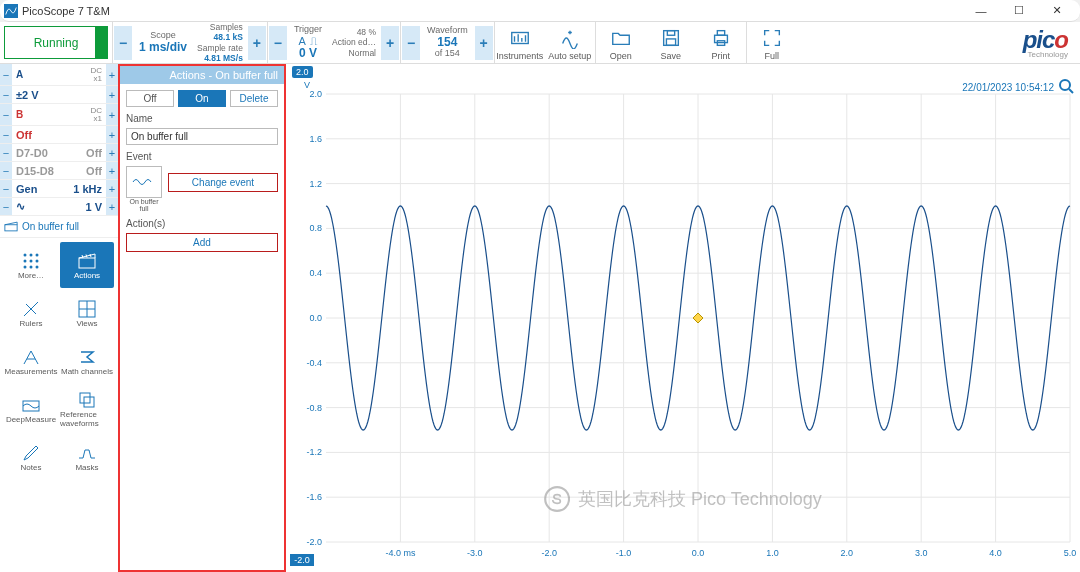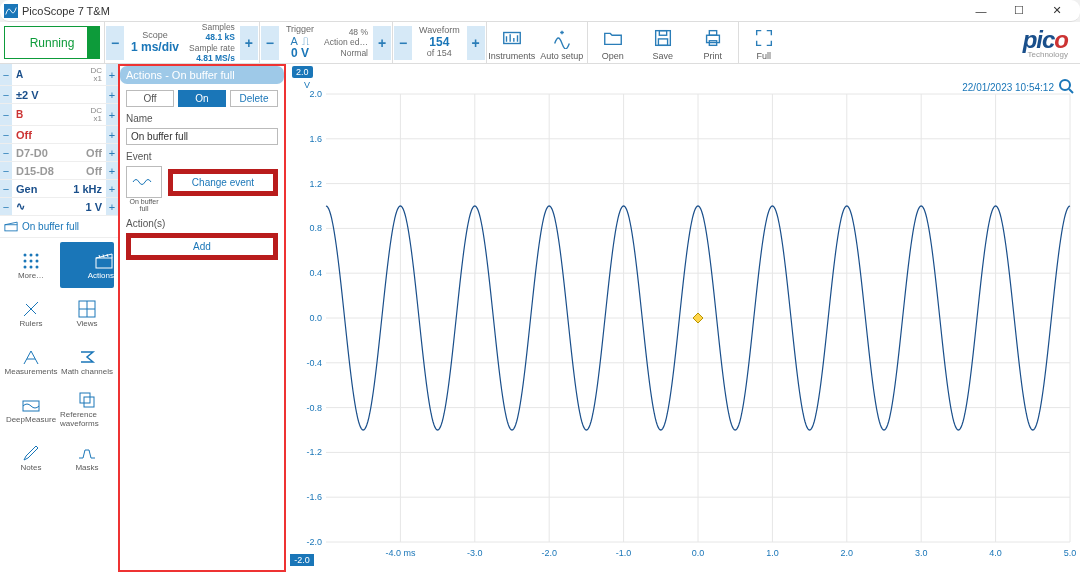--- a/index.html
+++ b/index.html
@@ -5,21 +5,21 @@
   * { box-sizing: border-box; margin: 0; padding: 0; font-family: "Segoe UI", Arial, sans-serif; }
   body { background: #f0f0f0; width: 1080px; height: 572px; overflow: hidden; font-size: 11px; }
 
   .titlebar { height: 22px; background: #fff; display: flex; align-items: center; padding: 0 4px; border-bottom: 1px solid #ddd; border-radius: 9px; }
   .titlebar .ico { width: 14px; height: 14px; margin-right: 4px; }
   .titlebar .title { font-size: 11px; color: #333; }
   .titlebar .spacer { flex: 1; }
   .titlebar .winbtn { width: 38px; height: 22px; display: flex; align-items: center; justify-content: center; color: #333; font-size: 11px; }
 
   .toolbar { height: 42px; background: #fff; display: flex; align-items: stretch; border-bottom: 1px solid #ddd; }
-  .run-btn { width: 96px; margin: 4px; border: 1px solid #0d9b3a; background: #fff; display: flex; align-items: center; justify-content: center; color: #0d9b3a; font-weight: 500; font-size: 12px; position: relative; }
+  .run-btn { width: 104px; margin: 4px; border: 1px solid #0d9b3a; background: #fff; display: flex; align-items: center; justify-content: center; color: #0d9b3a; font-weight: 500; font-size: 12px; position: relative; }
   .run-btn::after { content:""; position:absolute; right:0; top:0; bottom:0; width:12px; background:#0d9b3a; }
   .vsep { width: 1px; background: #ddd; }
   .tool-group { display: flex; align-items: center; }
   .pm-btn { width: 18px; height: 34px; display: flex; align-items: center; justify-content: center; background: #d6e9f7; color: #2a7db8; font-size: 14px; font-weight: bold; margin: 4px 1px; }
   .tool-mid { display: flex; flex-direction: column; align-items: center; justify-content: center; padding: 0 6px; line-height: 1.1; }
   .lbl-sm { color: #6a6a6a; font-size: 9px; }
   .lbl-val { color: #1a76b8; font-weight: bold; font-size: 12px; }
   .stats-col { display:flex; flex-direction:column; align-items:flex-end; padding:2px 4px; font-size:8.5px; color:#6a6a6a; line-height:1.2;}
   .stat-line{display:flex;gap:2px;}
   .trig-icons{display:flex;gap:4px;color:#2a7db8;font-size:11px;}
@@ -38,39 +38,39 @@
   .ch-mid { flex:1; display:flex; align-items:center; padding:0 4px; justify-content:space-between;}
   .ch-name{font-weight:bold;font-size:10px;}
   .ch-meta{font-size:8px;color:#888;text-align:right;line-height:1;}
   .ch-val-row{display:flex;align-items:stretch;height:18px;border-bottom:1px solid #eee;}
   .ch-val{flex:1;padding:0 4px;font-weight:bold;font-size:11px;display:flex;align-items:center;}
   .ch-a{color:#1a4f8b;} .ch-b{color:#c33;} .ch-off{color:#999;} .ch-gen{color:#1a4f8b;}
   .buf-row{height:22px;border-bottom:1px solid #eee;display:flex;align-items:center;padding:0 4px;color:#1a76b8;gap:4px;font-size:10px;}
   .buf-row svg{width:14px;height:11px;}
   .tools-grid{display:grid;grid-template-columns:1fr 1fr;gap:2px;padding:4px;}
   .tool-cell{display:flex;flex-direction:column;align-items:center;justify-content:center;height:46px;color:#1a76b8;border-radius:2px;}
-  .tool-cell.active{background:#1a76b8;color:#fff;align-items:flex-end;}
+  .tool-cell.active{background:#1a76b8;color:#fff;}
   .tool-cell svg{width:20px;height:20px;}
   .tool-cell span{font-size:8px;margin-top:0;color:#5b5b5b;}
   .tool-cell.active span{color:#fff;}
 
   .actions-panel{width:168px;background:#fff;border:2px solid #e33;display:flex;flex-direction:column;}
-  .ap-title{background:#9ec9e8;color:#fff;font-size:11px;padding:3px 6px;text-align:left;border-radius:7px;}
+  .ap-title{background:#9ec9e8;color:#fff;font-size:11px;padding:3px 6px;text-align:right;}
   .ap-body{padding:6px;display:flex;flex-direction:column;gap:4px;}
   .ap-tabs{display:flex;gap:4px;}
   .ap-tab{flex:1;border:1px solid #bbb;text-align:center;padding:2px 0;font-size:10px;color:#555;background:#fff;}
   .ap-tab.active{background:#1a76b8;color:#fff;border-color:#1a76b8;}
   .ap-del{flex:1;border:1px solid #bbb;text-align:center;padding:2px 0;font-size:10px;color:#1a76b8;}
   .ap-lbl{font-size:10px;color:#555;margin-top:2px;}
   .ap-input{border:1px solid #bbb;padding:2px 4px;font-size:10px;color:#333;}
   .ev-row{display:flex;align-items:center;gap:6px;}
   .ev-icon{border:1px solid #bbb;width:36px;height:32px;display:flex;flex-direction:column;align-items:center;justify-content:center;}
   .ev-icon svg{width:24px;height:16px;}
   .ev-icon-txt{font-size:7px;color:#555;text-align:center;line-height:1;}
-  .ap-btn{border:5px solid #b91c1c;padding:3px 0;font-size:10px;color:#1a76b8;text-align:center;width:100%;}
+  .ap-btn{border:1px solid #b91c1c;padding:3px 0;font-size:10px;color:#1a76b8;text-align:center;width:100%;}
 
   .chart{flex:1;background:#fff;position:relative;}
   .y-badge{position:absolute;left:6px;top:2px;background:#1a76b8;color:#fff;font-size:9px;padding:1px 4px;border-radius:2px;}
   .y-unit{position:absolute;left:18px;top:16px;font-size:9px;color:#1a76b8;}
   .timestamp{position:absolute;right:26px;top:18px;font-size:10px;color:#1a76b8;}
   .search-ico{position:absolute;right:6px;top:14px;color:#1a76b8;}
   .watermark{position:absolute;left:50%;bottom:60px;transform:translateX(-50%);color:rgba(150,150,150,0.6);font-size:18px;display:flex;align-items:center;gap:8px;}
   .watermark svg{width:26px;height:26px;fill:rgba(150,150,150,0.6);}
   .plot-svg{position:absolute;inset:0;}
 </style>
@@ -413,14 +413,21 @@
         <rect x="4" y="490" width="24" height="12" fill="#1a76b8"></rect>
         <text x="16" y="499" text-anchor="middle" font-size="9" fill="#fff">-2.0</text>
       </svg>
     <div class="y-badge">2.0</div>
     <div class="y-unit">V</div>
     <div class="timestamp">22/01/2023 10:54:12</div>
     <svg class="search-ico" width="16" height="16" viewBox="0 0 16 16" fill="none" stroke="#1a76b8" stroke-width="2">
         <circle cx="7" cy="7" r="5"></circle>
         <path d="M11 11l4 4"></path>
       </svg>
+    <div class="watermark">
+      <svg viewBox="0 0 24 24">
+          <circle cx="12" cy="12" r="11" fill="none" stroke="rgba(150,150,150,0.6)" stroke-width="2"></circle>
+          <path d="M8 13c0 2 2 3 4 3s3-1 3-2-1-2-3-2-3-1-3-2 1-2 3-2 3 1 3 2" fill="none" stroke="rgba(150,150,150,0.6)" stroke-width="1.5"></path>
+        </svg>
+      <span>英国比克科技 Pico Technology</span>
+    </div>
   </div>
 </div>
 
 </body></html>

